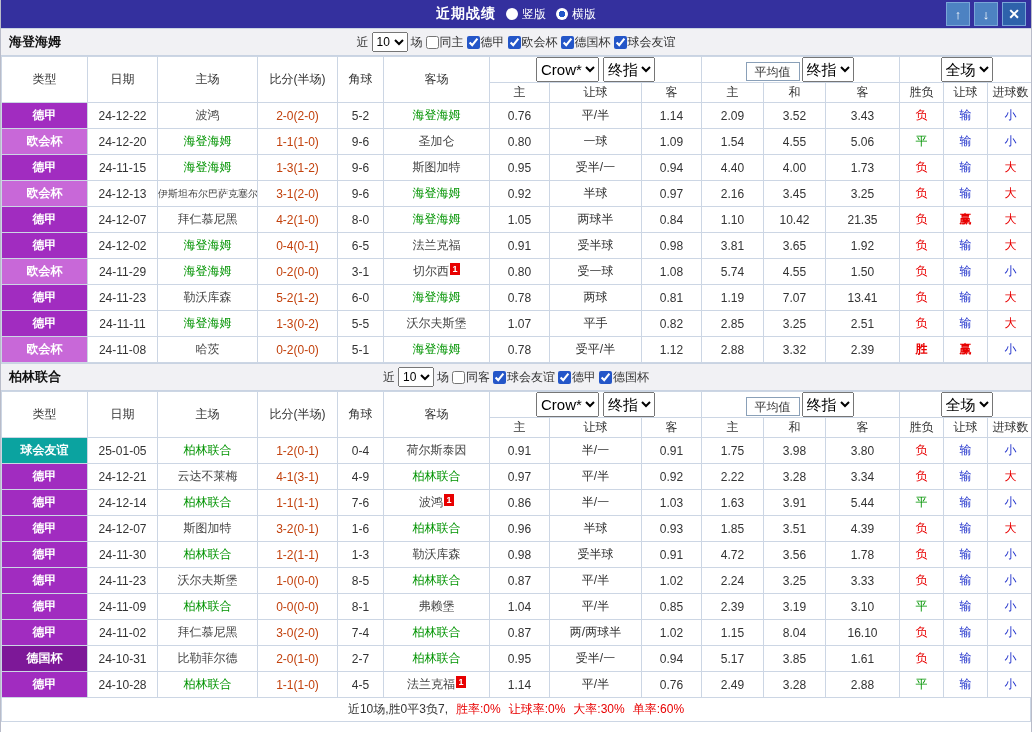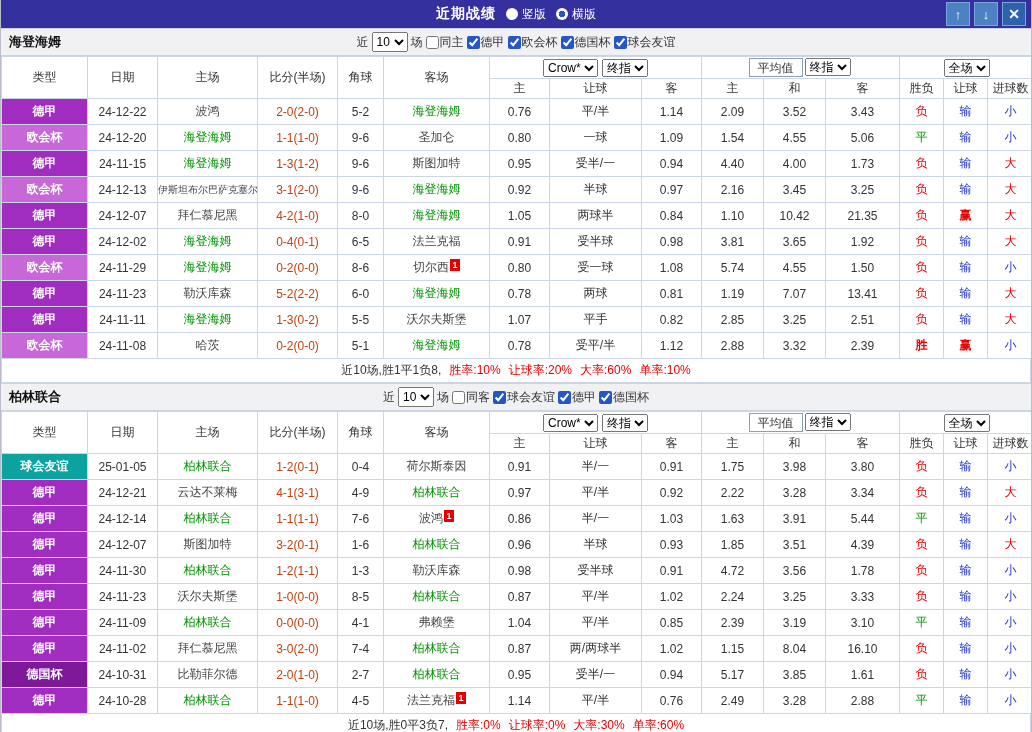--- a/index.html
+++ b/index.html
@@ -17,21 +17,21 @@
 .section-header{height:28px;background:#f1f1f4;border-top:1px solid #c9d3e2;border-bottom:1px solid #c9d3e2;display:flex;align-items:center;position:relative;font-size:12px;color:#333;}
 .team-name{position:absolute;left:8px;font-size:13px;font-weight:bold;color:#111;}
 .filters{margin:0 auto;display:flex;align-items:center;gap:3px;}
 .filters select{height:20px;font-size:12px;}
 .filters label{display:inline-flex;align-items:center;cursor:pointer;}
 .filters input[type=checkbox]{accent-color:#2456c8;margin-right:1px;}
 table{width:1032px;border-collapse:collapse;table-layout:fixed;font-size:12px;color:#333;}
 th,td{border:1px solid #ccd6e4;text-align:center;white-space:nowrap;overflow:hidden;}
 thead th{font-weight:normal;background:#fff;height:22px;}
 thead tr+tr th{height:20px;}
-thead select{font-size:12px;height:18px;margin:0 2px;}
+thead select{font-size:15px;height:25px;margin:0 2px;}
 .avg-label{display:inline-block;border:1px solid #8aa0b8;background:#fff;padding:1px 8px;font-size:12px;height:19px;line-height:16px;vertical-align:middle;}
 tbody td{height:26px;}
 td.league{color:#fff;font-weight:bold;}
 .lg-djia{background:#a12cc0;}
 .lg-ohb{background:#c868d8;}
 .lg-qhyy{background:#0ba3a0;}
 .lg-dgb{background:#7d1898;}
 .team{color:#454545;cursor:pointer;}
 .team.focal{color:#029402;}
 td.score{color:#c2410c;cursor:pointer;}
@@ -223,37 +223,37 @@
               <td>1.92</td>
               <td class="res-r">负</td>
               <td class="res-b">输</td>
               <td class="res-r">大</td>
             </tr>
             <tr>
               <td class="league lg-ohb">欧会杯</td>
               <td>24-11-29</td>
               <td><span class="team focal">海登海姆</span></td>
               <td class="score">0-2(0-0)</td>
-              <td>8-6</td>
+              <td>3-1</td>
               <td><span class="team">切尔西</span><span class="rc">1</span></td>
               <td>0.80</td>
               <td>受一球</td>
               <td>1.08</td>
               <td>5.74</td>
               <td>4.55</td>
               <td>1.50</td>
               <td class="res-r">负</td>
               <td class="res-b">输</td>
               <td class="res-b">小</td>
             </tr>
             <tr>
               <td class="league lg-djia">德甲</td>
               <td>24-11-23</td>
               <td><span class="team">勒沃库森</span></td>
-              <td class="score">5-2(2-2)</td>
+              <td class="score">5-2(1-2)</td>
               <td>6-0</td>
               <td><span class="team focal">海登海姆</span></td>
               <td>0.78</td>
               <td>两球</td>
               <td>0.81</td>
               <td>1.19</td>
               <td>7.07</td>
               <td>13.41</td>
               <td class="res-r">负</td>
               <td class="res-b">输</td>
@@ -288,27 +288,20 @@
               <td>1.12</td>
               <td>2.88</td>
               <td>3.32</td>
               <td>2.39</td>
               <td class="res-r bold">胜</td>
               <td class="res-r bold">赢</td>
               <td class="res-b">小</td>
             </tr>
           </tbody>
         </table>
-        <div class="summary">
-          <span>近10场,胜1平1负8,</span>
-          <span class="stat">胜率:10%</span>
-          <span class="stat">让球率:20%</span>
-          <span class="stat">大率:60%</span>
-          <span class="stat">单率:10%</span>
-        </div>
       </section>
       <section>
         <div class="section-header">
           <span class="team-name">柏林联合</span>
           <div class="filters">
             <span>近</span>
             <select><option>10</option></select>
             <span>场</span>
             <label><input type="checkbox" style="">同客</label>
             <label><input type="checkbox" checked="" style="">球会友谊</label>
@@ -459,21 +452,21 @@
               <td>3.33</td>
               <td class="res-r">负</td>
               <td class="res-b">输</td>
               <td class="res-b">小</td>
             </tr>
             <tr>
               <td class="league lg-djia">德甲</td>
               <td>24-11-09</td>
               <td><span class="team focal">柏林联合</span></td>
               <td class="score">0-0(0-0)</td>
-              <td>4-1</td>
+              <td>8-1</td>
               <td><span class="team">弗赖堡</span></td>
               <td>1.04</td>
               <td>平/半</td>
               <td>0.85</td>
               <td>2.39</td>
               <td>3.19</td>
               <td>3.10</td>
               <td class="res-g">平</td>
               <td class="res-b">输</td>
               <td class="res-b">小</td>

